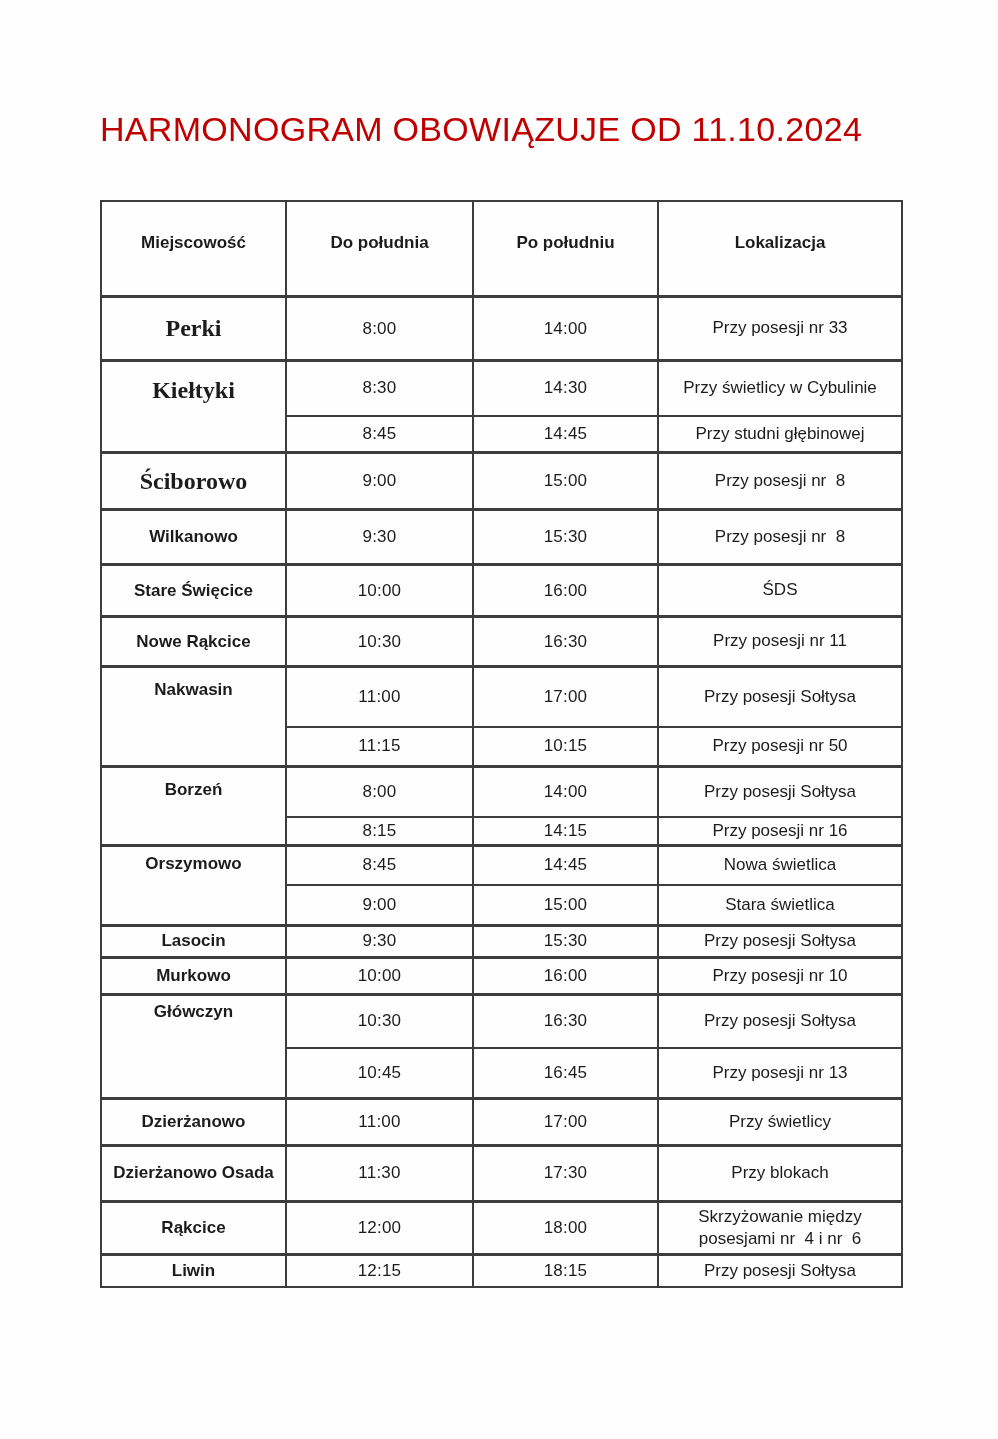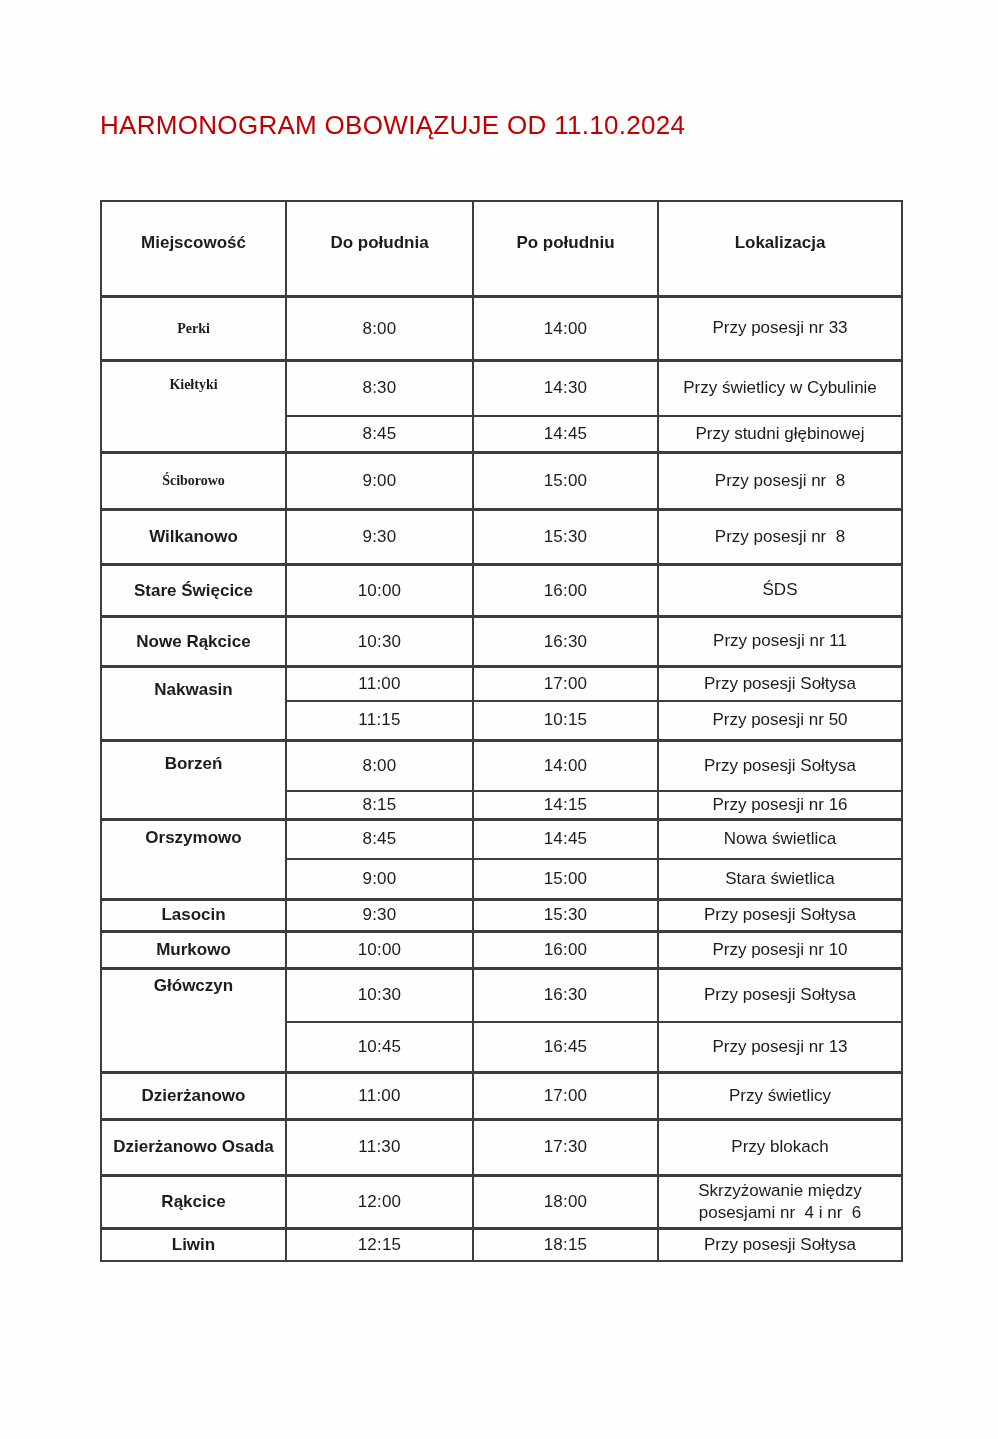--- a/index.html
+++ b/index.html
@@ -9,21 +9,21 @@
     height: 1439px;
     background: #fefefe;
     font-family: "Liberation Sans", sans-serif;
     color: #1c1c1c;
     overflow: hidden;
   }
   .doc-title {
     position: absolute;
     left: 100px;
     top: 110px;
-    font-size: 26px;
+    font-size: 34px;
     font-weight: 400;
     letter-spacing: 0.3px;
     color: #c00000;
     white-space: nowrap;
   }
   table.schedule {
     position: absolute;
     left: 100px;
     top: 200px;
     width: 801px;
@@ -43,21 +43,21 @@
   table.schedule th {
     height: 77px;
     font-weight: bold;
     padding-bottom: 14px;
     border-bottom-width: 3px;
   }
   tr.group-start td { border-top-width: 3px; }
   td.name { font-weight: bold; }
   td.name.serif {
     font-family: "Liberation Serif", serif;
-    font-size: 14px;
+    font-size: 24px;
   }
   td.name.vtop { vertical-align: top; }
   td.loc {
     white-space: pre-wrap;
     line-height: 1.3;
     padding-left: 12px;
     padding-right: 12px;
   }
   td.time { letter-spacing: 0.2px; }
 </style>
@@ -117,21 +117,21 @@
           <td class="time">10:00</td>
           <td class="time">16:00</td>
           <td class="loc">ŚDS</td>
         </tr>
         <tr class="group-start" style="height: 50px;">
           <td class="name" rowspan="1">Nowe Rąkcice</td>
           <td class="time">10:30</td>
           <td class="time">16:30</td>
           <td class="loc">Przy posesji nr 11</td>
         </tr>
-        <tr class="group-start" style="height: 34px;">
+        <tr class="group-start" style="height: 60px;">
           <td class="name vtop" rowspan="2" style="padding-top: 12px;">Nakwasin</td>
           <td class="time">11:00</td>
           <td class="time">17:00</td>
           <td class="loc">Przy posesji Sołtysa</td>
         </tr>
         <tr style="height: 40px;">
           <td class="time">11:15</td>
           <td class="time">10:15</td>
           <td class="loc">Przy posesji nr 50</td>
         </tr>

